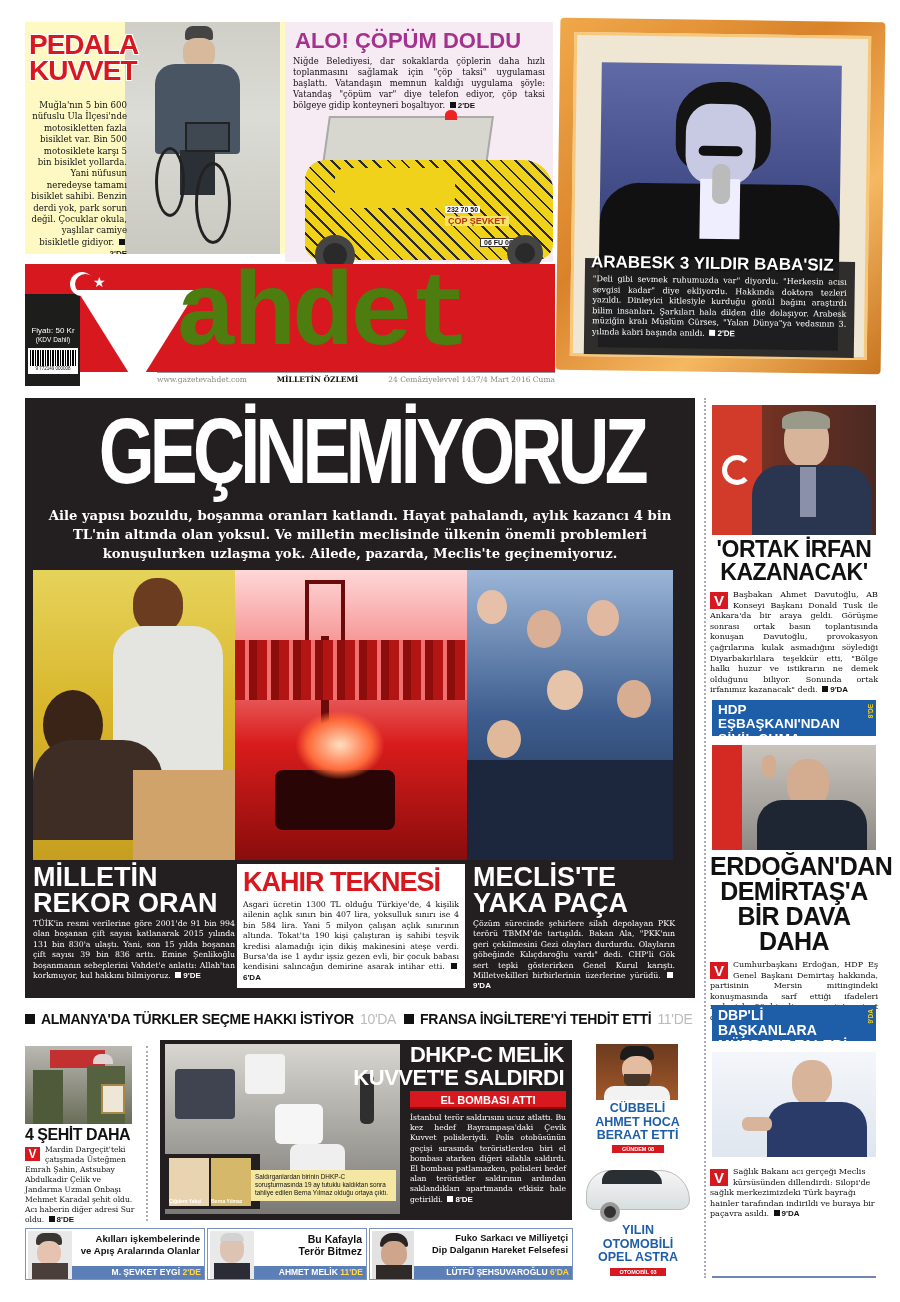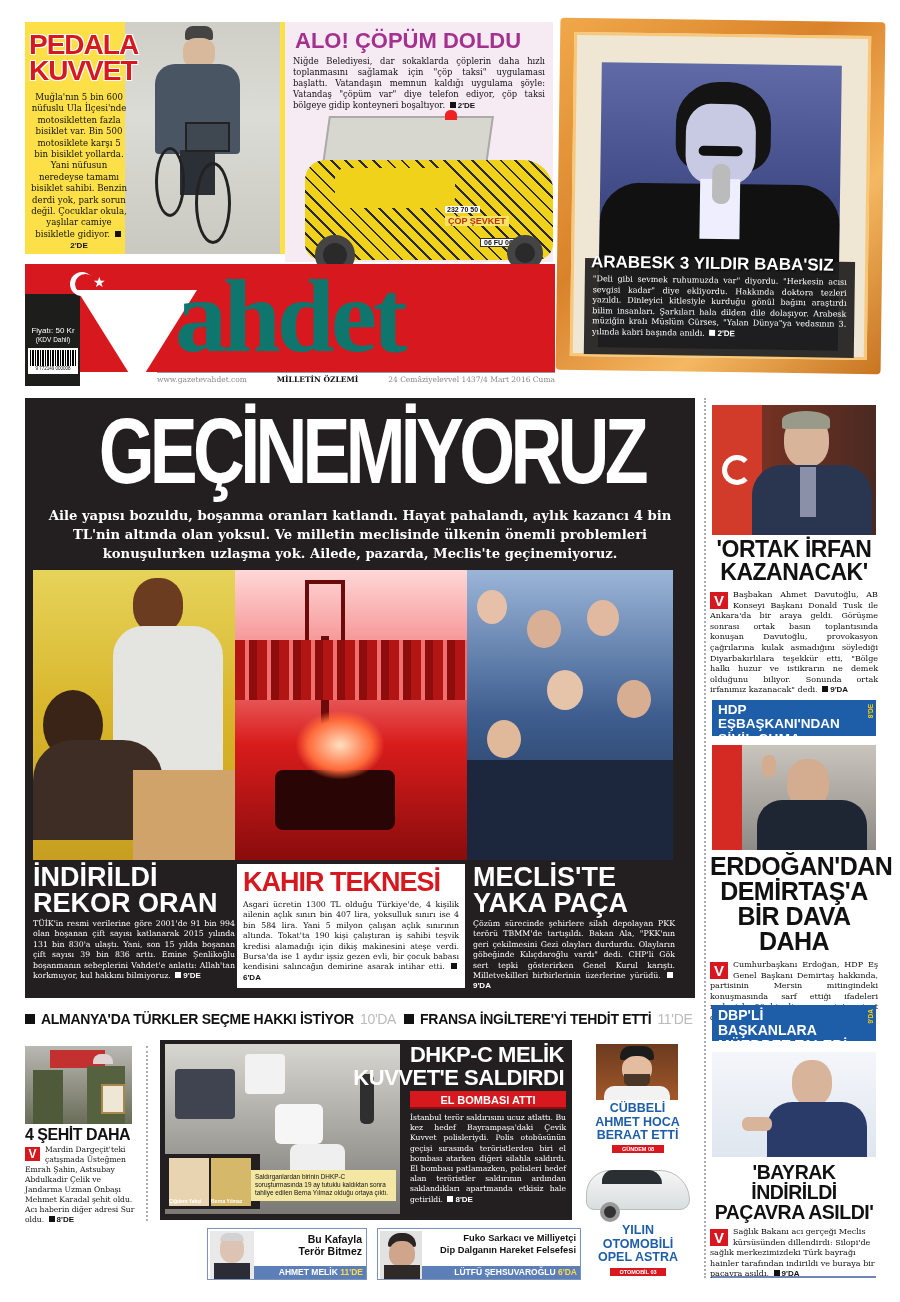--- a/index.html
+++ b/index.html
@@ -10,36 +10,36 @@
 .body-text{font-size:8.6px;line-height:11.4px;text-align:justify}
 .ref{font-family:"Liberation Sans",sans-serif;font-weight:bold;font-size:8px}
 .sq{display:inline-block;width:6px;height:6px;background:#111;margin:0 2px 0 2px;vertical-align:0}
 .photo{position:absolute;overflow:hidden}
 .vmark{display:inline-block;width:18px;height:17px;background:#d7181f;color:#fff;font-family:"Liberation Sans",sans-serif;font-weight:bold;font-size:15px;line-height:17px;text-align:center;float:left;margin:2px 5px 0 0}
 .dotted-v{position:absolute;width:0;border-left:2px dotted #aab}
 </style>
 </head>
 <body>
 
-<div class="abs" style="left:25px;top:22px;width:308px;height:232px;background:#fde047;overflow:hidden">
+<div class="abs" style="left:25px;top:22px;width:308px;height:232px;background:#fef9c3;overflow:hidden">
 
   <div class="photo" style="left:100px;top:0;width:155px;height:232px;background:linear-gradient(180deg,#cfcfc8 0%,#dcdcd6 40%,#c9c9c2 100%)">
     <div class="abs" style="left:60px;top:4px;width:28px;height:14px;background:#444;border-radius:8px 8px 2px 2px"></div>
     <div class="abs" style="left:58px;top:16px;width:32px;height:30px;background:#d9b99c;border-radius:40%"></div>
     <div class="abs" style="left:30px;top:42px;width:85px;height:90px;background:#4a5564;border-radius:20px 20px 4px 4px"></div>
     <div class="abs" style="left:55px;top:128px;width:35px;height:45px;background:#2b2f36"></div>
     <div class="abs" style="left:70px;top:140px;width:36px;height:82px;border:3px solid #222;border-radius:50%"></div>
     <div class="abs" style="left:30px;top:125px;width:30px;height:70px;border:3px solid #222;border-radius:50%"></div>
     <div class="abs" style="left:60px;top:100px;width:45px;height:30px;border:2px solid #222;background:rgba(40,40,40,.3)"></div>
   </div>
   <div class="cond" style="position:absolute;left:4px;top:10px;color:#d7181f;font-size:28px;line-height:26px;text-shadow:1px 1px 0 #fff,-1px -1px 0 #fff,1px -1px 0 #fff,-1px 1px 0 #fff">
     <div>PEDALA</div>
     <div>KUVVET</div>
   </div>
-  <div class="body-text" style="position:absolute;left:6px;top:70px;width:96px;text-align:center">
+  <div class="body-text" style="position:absolute;left:6px;top:78px;width:96px;text-align:right">
     <span>Muğla'nın 5 bin 600 nüfuslu Ula İlçesi'nde motosikletten fazla bisiklet var. Bin 500 motosiklete karşı 5 bin bisiklet yollarda. Yani nüfusun neredeyse tamamı bisiklet sahibi. Benzin derdi yok, park sorun değil. Çocuklar okula, yaşlılar camiye bisikletle gidiyor.</span>
     <span class="sq"></span><span class="ref">2'DE</span>
   </div>
 </div>
 
 <div class="abs" style="left:285px;top:22px;width:268px;height:240px;background:#f6eaf3">
   <div class="cond" style="position:absolute;left:10px;top:6px;font-size:22px;color:#a5318f;letter-spacing:0">ALO! ÇÖPÜM DOLDU</div>
   <div class="body-text" style="position:absolute;left:8px;top:34px;width:252px;font-size:8.4px;line-height:11px">
     <span>Niğde Belediyesi, dar sokaklarda çöplerin daha hızlı toplanmasını sağlamak için "çöp taksi" uygulaması başlattı. Vatandaşın memnun kaldığı uygulama şöyle: Vatandaş "çöpüm var" diye telefon ediyor, çöp taksi bölgeye gidip konteyneri boşaltıyor.</span>
     <span class="sq"></span><span class="ref">2'DE</span>
@@ -81,21 +81,21 @@
   <div class="abs" style="left:0;top:30px;width:55px;height:92px;background:#1d1d1b"></div>
 
   <div class="abs" style="left:45px;top:6px;width:40px;height:30px">
     <div class="abs" style="left:0;top:2px;width:24px;height:24px;border-radius:50%;background:#fff"></div>
     <div class="abs" style="left:5px;top:4px;width:21px;height:20px;border-radius:50%;background:#d7181f"></div>
     <div class="abs" style="left:23px;top:4px;color:#fff;font-size:14px;font-family:'DejaVu Sans',sans-serif">★</div>
   </div>
 
   <div class="abs" style="left:52px;top:26px;width:0;height:0;border-left:60px solid transparent;border-right:60px solid transparent;border-top:96px solid #fff"></div>
   <div class="abs" style="left:112px;top:40px;width:0;height:0;border-left:5px solid transparent"></div>
-  <div class="abs" style="left:150px;top:2px;font-family:Liberation Serif, serif;font-weight:bold;font-size:104px;line-height:100px;color:#0f766e;letter-spacing:-4px">ahdet</div>
+  <div class="abs" style="left:150px;top:2px;font-family:Liberation Mono, monospace;font-weight:bold;font-size:104px;line-height:100px;color:#4d7c0f;letter-spacing:-4px">ahdet</div>
   <div class="abs sans" style="left:2px;top:62px;width:52px;text-align:center;color:#fff;font-size:8px">Fiyatı: 50 Kr</div>
   <div class="abs sans" style="left:2px;top:72px;width:52px;text-align:center;color:#fff;font-size:6.5px">(KDV Dahil)</div>
   <div class="abs" style="left:3px;top:84px;width:50px;height:26px;background:#fff;padding:2px">
     <div style="width:100%;height:16px;background:repeating-linear-gradient(90deg,#000 0 1px,#fff 1px 2px,#000 2px 4px,#fff 4px 5px)"></div>
     <div class="sans" style="font-size:4.5px;text-align:center">9 772149 000008</div>
   </div>
   <div class="abs" style="left:132px;top:108px;width:398px;height:14px;border-top:1px solid #999;display:flex;justify-content:space-between;align-items:center;font-size:7.5px;color:#888">
     <span>www.gazetevahdet.com</span>
     <span style="color:#111;font-weight:bold">MİLLETİN ÖZLEMİ</span>
     <span>24 Cemâziyelevvel 1437/4 Mart 2016 Cuma</span>
@@ -125,21 +125,21 @@
     <div class="abs" style="left:60px;top:40px;width:34px;height:38px;background:#d9b095;border-radius:50%"></div>
     <div class="abs" style="left:120px;top:30px;width:32px;height:36px;background:#e1b9a0;border-radius:50%"></div>
     <div class="abs" style="left:80px;top:100px;width:36px;height:40px;background:#e6c4aa;border-radius:50%"></div>
     <div class="abs" style="left:150px;top:110px;width:34px;height:38px;background:#d8ae92;border-radius:50%"></div>
     <div class="abs" style="left:20px;top:150px;width:34px;height:38px;background:#e0b89a;border-radius:50%"></div>
     <div class="abs" style="left:0;top:190px;width:206px;height:100px;background:#1c273e"></div>
   </div>
 
   <div class="abs" style="left:8px;top:466px;width:202px;height:128px">
     <div class="cond" style="color:#fff;font-size:27px;line-height:26px;letter-spacing:0">
-      <div>İNDİRİLDİ</div>
+      <div>MİLLETİN</div>
       <div>REKOR ORAN</div>
     </div>
     <div class="body-text" style="color:#fff;font-size:7.8px;line-height:10.4px;margin-top:3px">
       <span>TÜİK'in resmi verilerine göre 2001'de 91 bin 994 olan boşanan çift sayısı katlanarak 2015 yılında 131 bin 830'a ulaştı. Yani, son 15 yılda boşanan çift sayısı 39 bin 836 arttı. Emine Şenlikoğlu boşanmanın sebeplerini Vahdet'e anlattı: Allah'tan korkmuyor, kul hakkını bilmiyoruz.</span>
       <span class="sq" style="background:#fff"></span><span class="ref">9'DE</span>
     </div>
   </div>
 
   <div class="abs" style="left:212px;top:466px;width:228px;height:124px;background:#fff;padding:4px 6px">
     <div class="cond" style="color:#d7181f;font-size:27px;line-height:28px;letter-spacing:-1px">KAHIR TEKNESİ</div>
@@ -211,24 +211,20 @@
   <div class="cond" style="font-size:14px;line-height:15px;letter-spacing:0.5px">MÜEBBET TALEBİ</div>
   <div class="abs sans" style="right:2px;top:4px;font-size:6.5px;font-weight:bold;color:#ffd200;writing-mode:vertical-rl;transform:rotate(180deg)">9'DA</div>
 </div>
 
 <div class="photo" style="left:712px;top:1052px;width:164px;height:105px;background:linear-gradient(180deg,#f4f6fa,#dfe6ef)">
   <div class="abs" style="left:80px;top:8px;width:40px;height:46px;background:#d8b49a;border-radius:45%"></div>
   <div class="abs" style="left:55px;top:50px;width:100px;height:55px;background:#2a3b6a;border-radius:25px 25px 0 0"></div>
   <div class="abs" style="left:30px;top:65px;width:30px;height:14px;background:#d8b49a;border-radius:6px"></div>
 </div>
 <div class="abs" style="left:710px;top:1162px;width:168px">
-  <div class="cond" style="font-size:19.5px;line-height:20px;text-align:center;letter-spacing:-0.5px">
-    <div>'BAYRAK İNDİRİLDİ</div>
-    <div>PAÇAVRA ASILDI'</div>
-  </div>
   <div class="body-text" style="font-size:8px;line-height:10.6px;margin-top:5px;text-align:left">
     <span class="vmark">V</span>
     <span>Sağlık Bakanı acı gerçeği Meclis kürsüsünden dillendirdi: Silopi'de sağlık merkezimizdeki Türk bayrağı hainler tarafından indirildi ve buraya bir paçavra asıldı.</span>
     <span class="sq"></span><span class="ref">9'DA</span>
   </div>
 </div>
 <div class="abs" style="left:712px;top:1276px;width:164px;height:2px;background:#6d86b2"></div>
 
 <div class="abs" style="left:25px;top:1010px;width:675px;height:18px;display:flex;align-items:center;gap:6px;font-family:'Liberation Sans',sans-serif;font-weight:bold;font-size:14px;letter-spacing:-0.3px;white-space:nowrap">
   <span class="sq" style="width:10px;height:10px;margin:0"></span>
@@ -295,35 +291,49 @@
   <div class="photo" style="left:0;top:0;width:110px;height:62px">
     <div class="abs" style="left:4px;top:8px;width:104px;height:40px;background:linear-gradient(180deg,#f6f6f6,#d8dede);border-radius:24px 30px 10px 8px;border:1px solid #bbb"></div>
     <div class="abs" style="left:20px;top:8px;width:60px;height:14px;background:#2a2f33;border-radius:14px 18px 0 0"></div>
     <div class="abs" style="left:18px;top:40px;width:20px;height:20px;border-radius:50%;background:#333;border:4px solid #999"></div>
   </div>
   <div class="cond" style="position:absolute;left:6px;top:62px;width:100px;text-align:center;color:#1e5ea8;font-size:12.5px;line-height:13.5px;letter-spacing:0">YILIN OTOMOBİLİ OPEL ASTRA</div>
   <div class="abs sans" style="left:28px;top:106px;width:56px;background:#d7181f;color:#fff;font-weight:bold;font-size:5.5px;text-align:center;line-height:8px">OTOMOBİL 03</div>
 </div>
 
 <div class="abs" style="left:25px;top:1228px;width:548px;height:52px;display:flex;gap:4px">
+  <div class="abs" style="left:0;top:0;width:180px;height:52px;background:#fff;border:1px solid #7b93bd">
+    <div class="photo" style="left:2px;top:2px;width:44px;height:48px;background:#e8e8e8">
+      <div class="abs" style="left:8px;top:2px;width:26px;height:12px;background:#3a3632;border-radius:8px 8px 2px 2px"></div>
+      <div class="abs" style="left:9px;top:10px;width:24px;height:24px;background:#e6c3b0;border-radius:45%"></div>
+      <div class="abs" style="left:4px;top:32px;width:36px;height:16px;background:#4a3f3a"></div>
+    </div>
+    <div class="abs sans" style="right:4px;top:4px;text-align:right;font-weight:bold;font-size:9.6px;line-height:11.5px">
+      <div>Akılları işkembelerinde</div>
+      <div>ve Apış Aralarında Olanlar</div>
+    </div>
+    <div class="abs sans" style="left:46px;bottom:0;right:0;height:13px;background:#5d7fb7;color:#fff;text-align:right;font-weight:bold;font-size:8.5px;line-height:13px;padding-right:3px">
+      <span>M. ŞEVKET EYGİ</span> <span style="color:#ffd84a">2'DE</span>
+    </div>
+  </div>
   <div class="abs" style="left:182px;top:0;width:160px;height:52px;background:#fff;border:1px solid #7b93bd">
     <div class="photo" style="left:2px;top:2px;width:44px;height:48px;background:#e9e9e9">
       <div class="abs" style="left:10px;top:4px;width:24px;height:28px;background:#dcc3b4;border-radius:45%"></div>
       <div class="abs" style="left:10px;top:2px;width:24px;height:8px;background:#d2d2d2;border-radius:10px 10px 0 0"></div>
       <div class="abs" style="left:4px;top:32px;width:36px;height:16px;background:#2c2c36"></div>
     </div>
     <div class="abs sans" style="right:4px;top:4px;text-align:right;font-weight:bold;font-size:10.5px;line-height:12px">
       <div>Bu Kafayla</div>
       <div>Terör Bitmez</div>
     </div>
     <div class="abs sans" style="left:46px;bottom:0;right:0;height:13px;background:#5d7fb7;color:#fff;text-align:right;font-weight:bold;font-size:8.5px;line-height:13px;padding-right:3px">
       <span>AHMET MELİK</span> <span style="color:#ffd84a">11'DE</span>
     </div>
   </div>
-  <div class="abs" style="left:352px;top:0;width:204px;height:52px;background:#fff;border:1px solid #7b93bd">
+  <div class="abs" style="left:344px;top:0;width:204px;height:52px;background:#fff;border:1px solid #7b93bd">
     <div class="photo" style="left:2px;top:2px;width:42px;height:48px;background:#e2e2e2">
       <div class="abs" style="left:8px;top:2px;width:28px;height:14px;background:#2a2522;border-radius:12px 12px 2px 2px"></div>
       <div class="abs" style="left:9px;top:10px;width:26px;height:26px;background:#cfa68c;border-radius:45%"></div>
       <div class="abs" style="left:4px;top:34px;width:36px;height:14px;background:#2f2a28"></div>
     </div>
     <div class="abs sans" style="right:4px;top:4px;text-align:right;font-weight:bold;font-size:9.3px;line-height:11.5px">
       <div>Fuko Sarkacı ve Milliyetçi</div>
       <div>Dip Dalganın Hareket Felsefesi</div>
     </div>
     <div class="abs sans" style="left:44px;bottom:0;right:0;height:13px;background:#5d7fb7;color:#fff;text-align:right;font-weight:bold;font-size:8.5px;line-height:13px;padding-right:3px">

